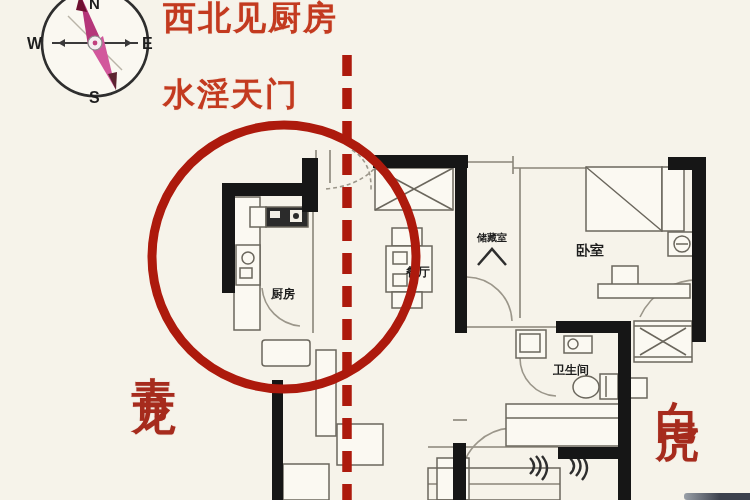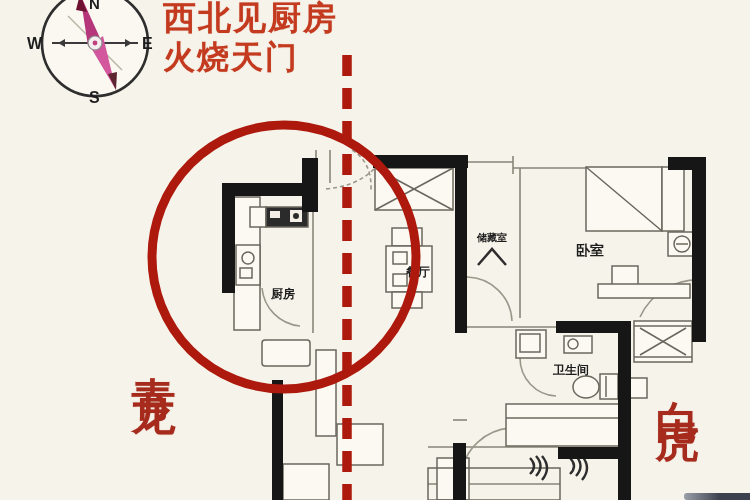--- a/index.html
+++ b/index.html
@@ -201,19 +201,19 @@
         <circle cx="95" cy="43" r="2.4" fill="#c0407e"></circle>
       </g>
       <text x="89" y="9" font-size="15">N</text>
       <text x="27" y="49" font-size="16">W</text>
       <text x="142" y="49" font-size="16">E</text>
       <text x="89" y="103" font-size="16">S</text>
     </g>
   </svg>
 
   <div class="caption cap1">西北见厨房</div>
-  <div class="caption cap2">火烧天门</div>
+  <div class="caption cap3">水淫天门</div>
 
   <div class="side-label side-left">青龙</div>
   <div class="side-label side-right">白虎</div>
 
   <div class="watermark-bar"></div>
 </div>
 
 </body></html>

